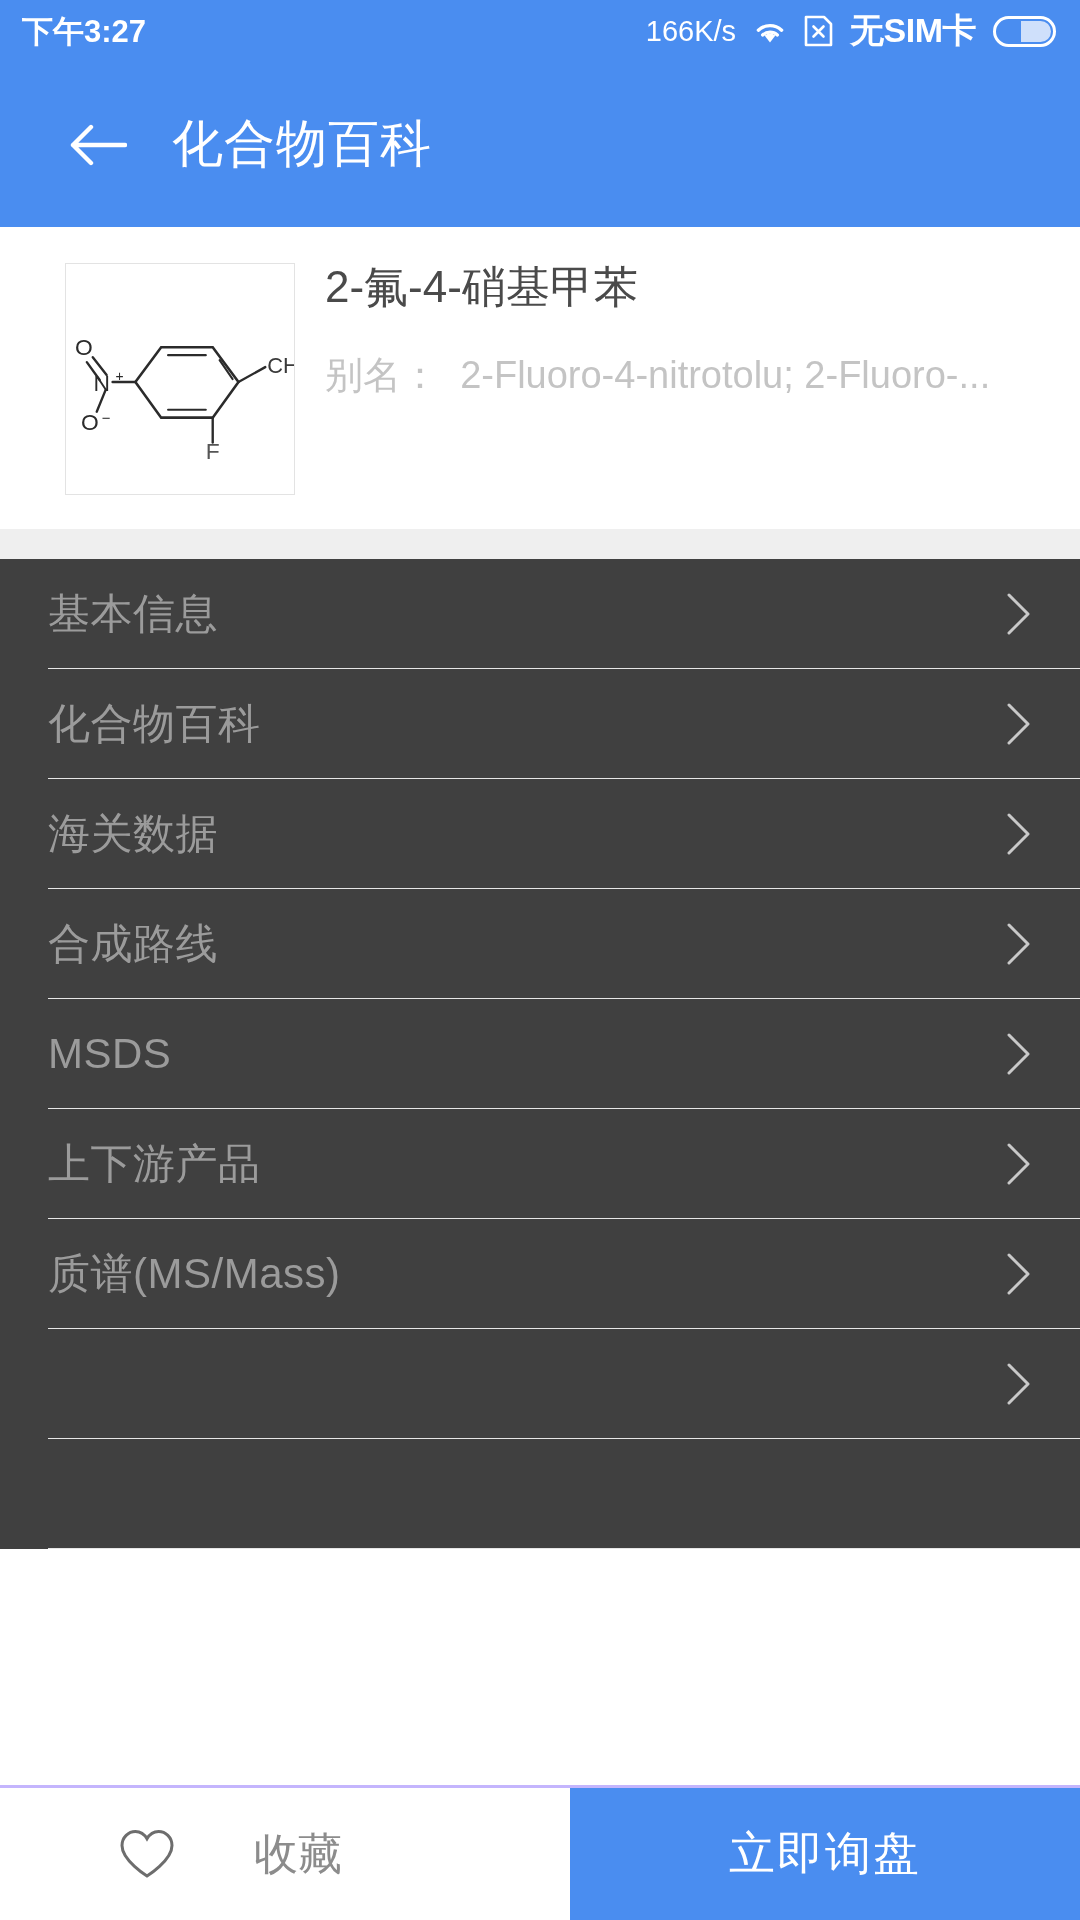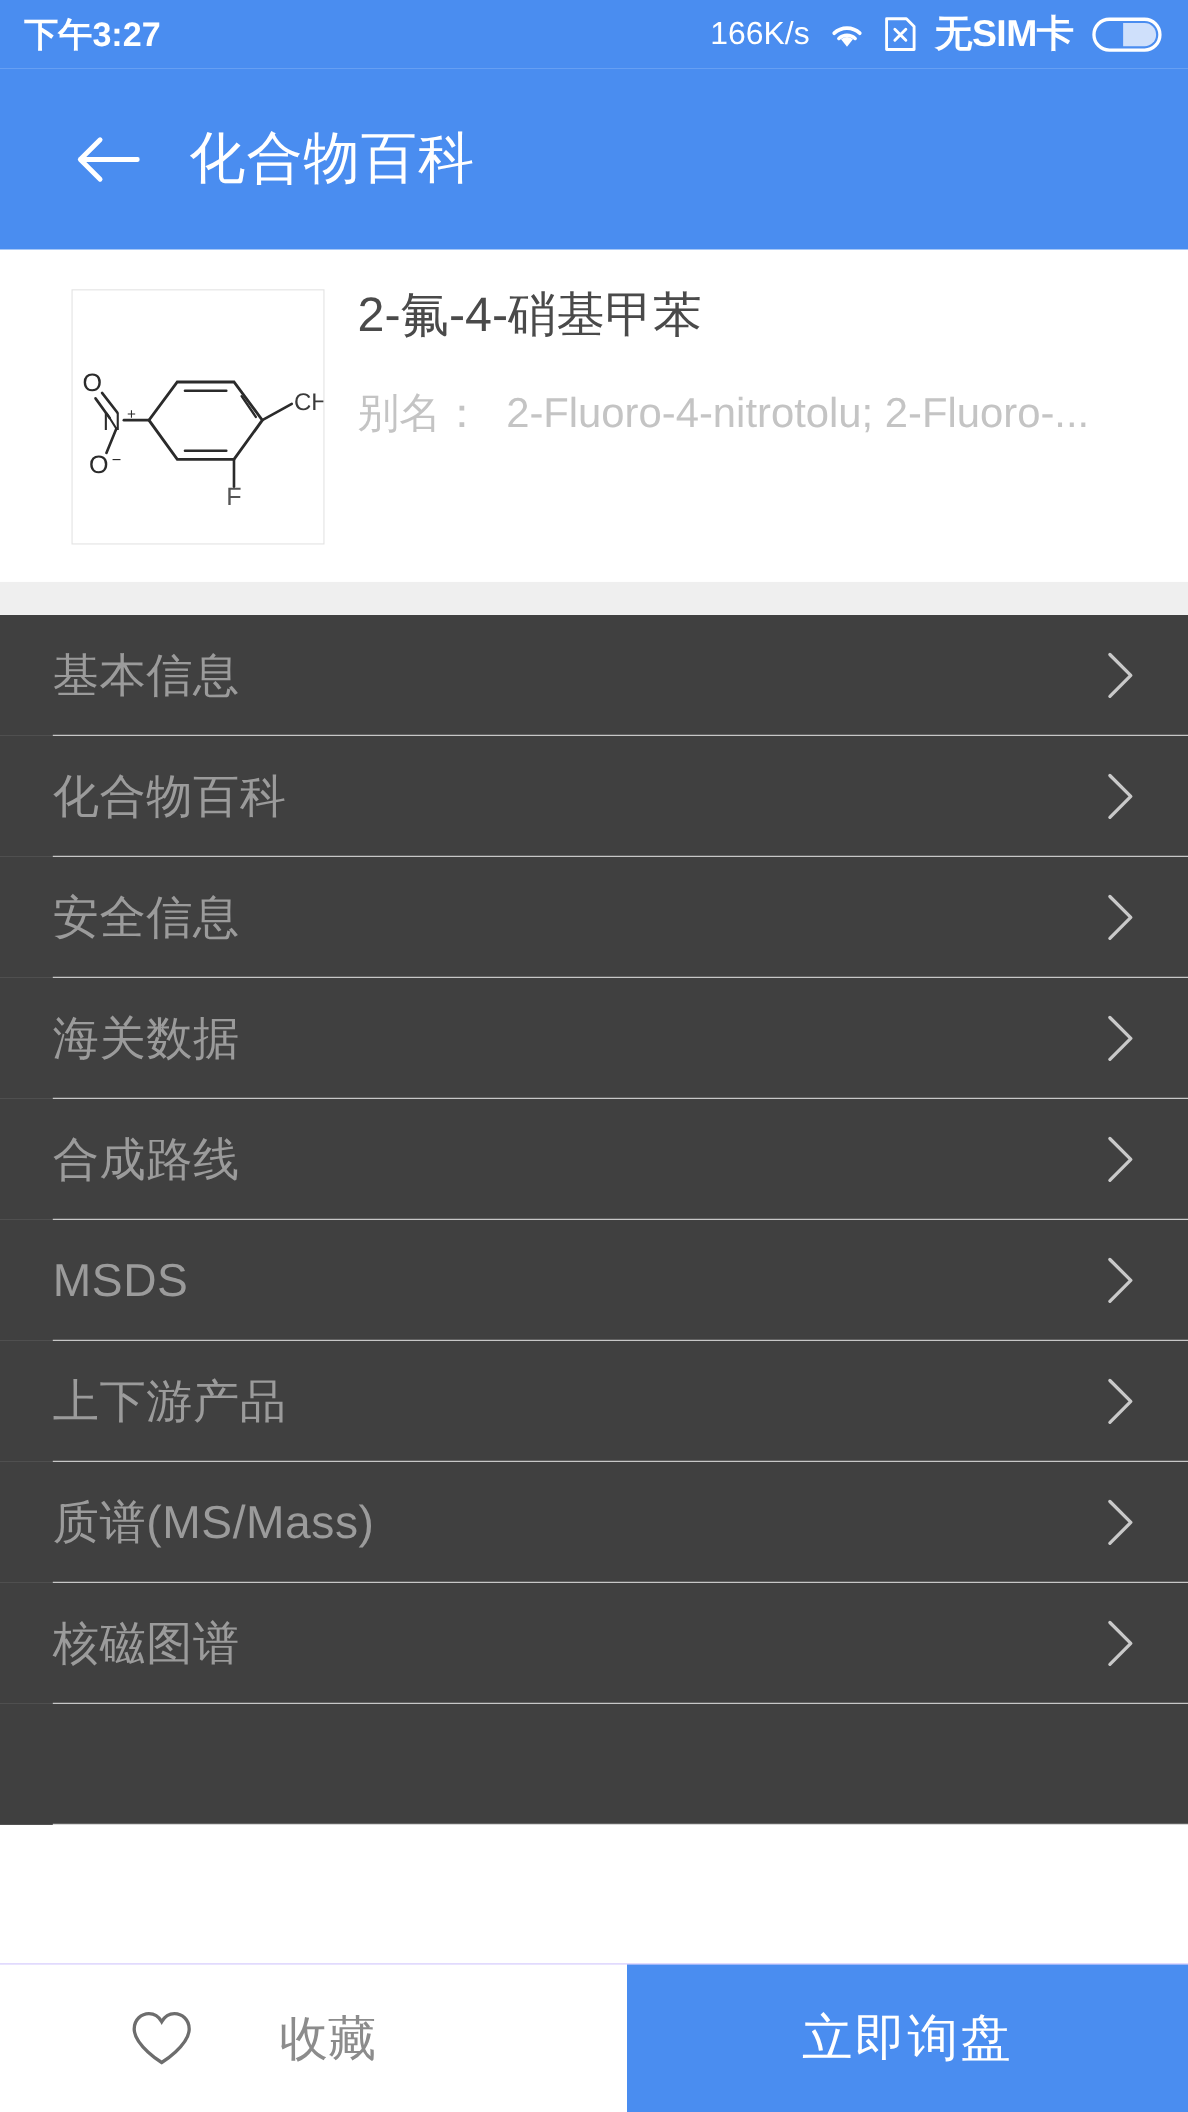--- a/index.html
+++ b/index.html
@@ -155,21 +155,21 @@
     margin-left: auto;
     width: 26px; height: 44px;
     display: block;
   }
 
   
   .actionbar {
     position: absolute; left: 0; bottom: 0;
     width: 1080px; height: 135px;
     display: flex;
-    border-top: 1px solid #c4b5fd;
+    border-top: 3px solid #c4b5fd;
     background: #ffffff;
   }
   .fav-btn {
     width: 570px;
     display: flex; align-items: center;
     background: #ffffff;
     padding-left: 118px;
   }
   .heart-icon { width: 58px; height: 52px; display: block; flex: none; }
   .fav-label {
@@ -276,27 +276,20 @@
       <span class="sep"></span>
     </div>
     <div class="menu-row">
       <span class="menu-label">化合物百科</span>
       <svg class="chevron" viewBox="0 0 26 44">
           <path d="M3 3 L22 22 L3 41" fill="none" stroke="#c9c9c9" stroke-width="3" stroke-linecap="round" stroke-linejoin="round"></path>
         </svg>
       <span class="sep"></span>
     </div>
     <div class="menu-row">
-      <span class="menu-label">安全信息</span>
-      <svg class="chevron" viewBox="0 0 26 44">
-          <path d="M3 3 L22 22 L3 41" fill="none" stroke="#c9c9c9" stroke-width="3" stroke-linecap="round" stroke-linejoin="round"></path>
-        </svg>
-      <span class="sep"></span>
-    </div>
-    <div class="menu-row">
       <span class="menu-label">海关数据</span>
       <svg class="chevron" viewBox="0 0 26 44">
           <path d="M3 3 L22 22 L3 41" fill="none" stroke="#c9c9c9" stroke-width="3" stroke-linecap="round" stroke-linejoin="round"></path>
         </svg>
       <span class="sep"></span>
     </div>
     <div class="menu-row">
       <span class="menu-label">合成路线</span>
       <svg class="chevron" viewBox="0 0 26 44">
           <path d="M3 3 L22 22 L3 41" fill="none" stroke="#c9c9c9" stroke-width="3" stroke-linecap="round" stroke-linejoin="round"></path>
@@ -318,21 +311,20 @@
       <span class="sep"></span>
     </div>
     <div class="menu-row">
       <span class="menu-label">质谱(MS/Mass)</span>
       <svg class="chevron" viewBox="0 0 26 44">
           <path d="M3 3 L22 22 L3 41" fill="none" stroke="#c9c9c9" stroke-width="3" stroke-linecap="round" stroke-linejoin="round"></path>
         </svg>
       <span class="sep"></span>
     </div>
     <div class="menu-row">
-      <span class="menu-label">核磁图谱</span>
       <svg class="chevron" viewBox="0 0 26 44">
           <path d="M3 3 L22 22 L3 41" fill="none" stroke="#c9c9c9" stroke-width="3" stroke-linecap="round" stroke-linejoin="round"></path>
         </svg>
       <span class="sep"></span>
     </div>
     <div class="menu-row">
       <span class="menu-label"></span>
       <span class="sep"></span>
     </div>
   </div>

